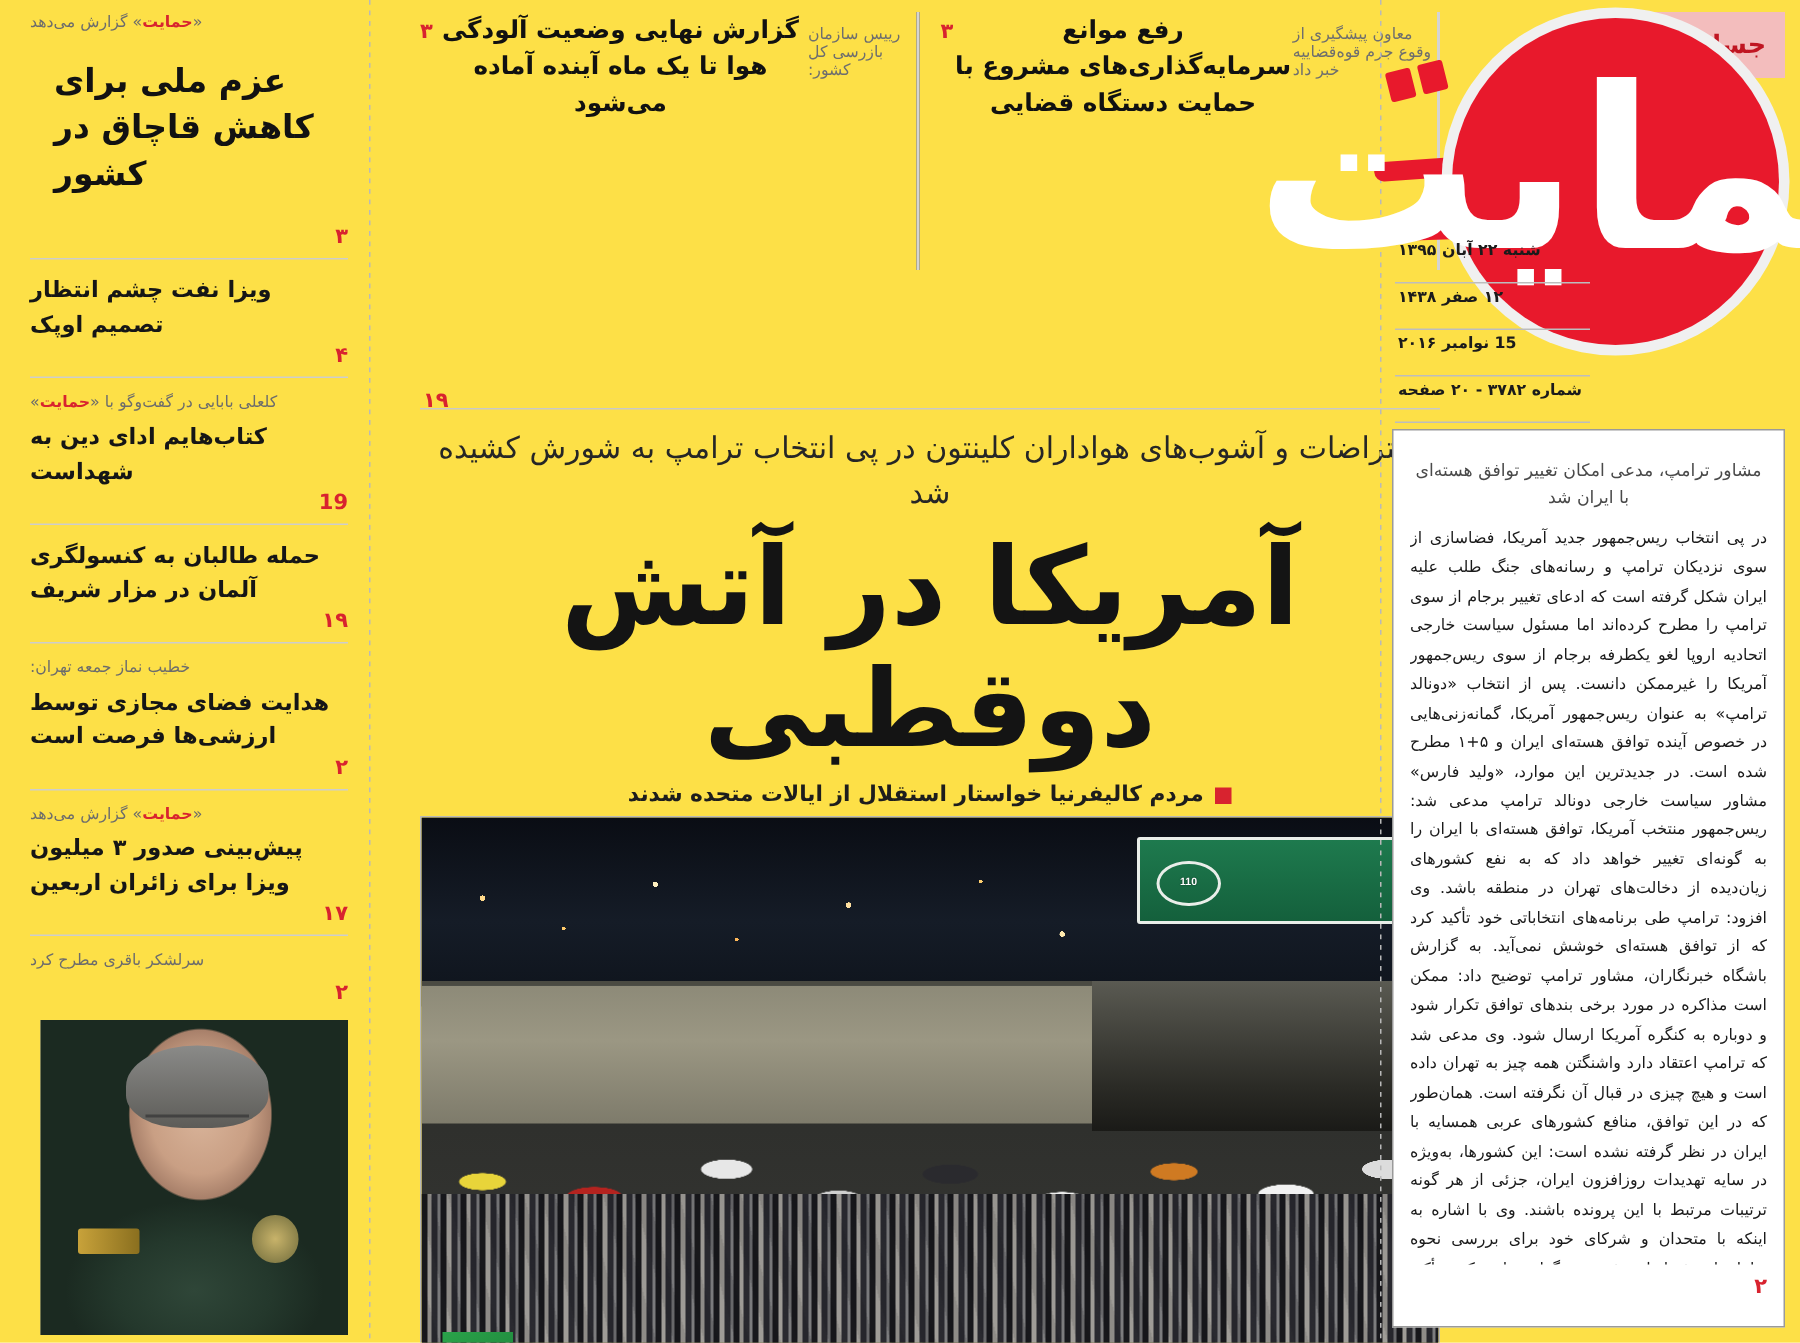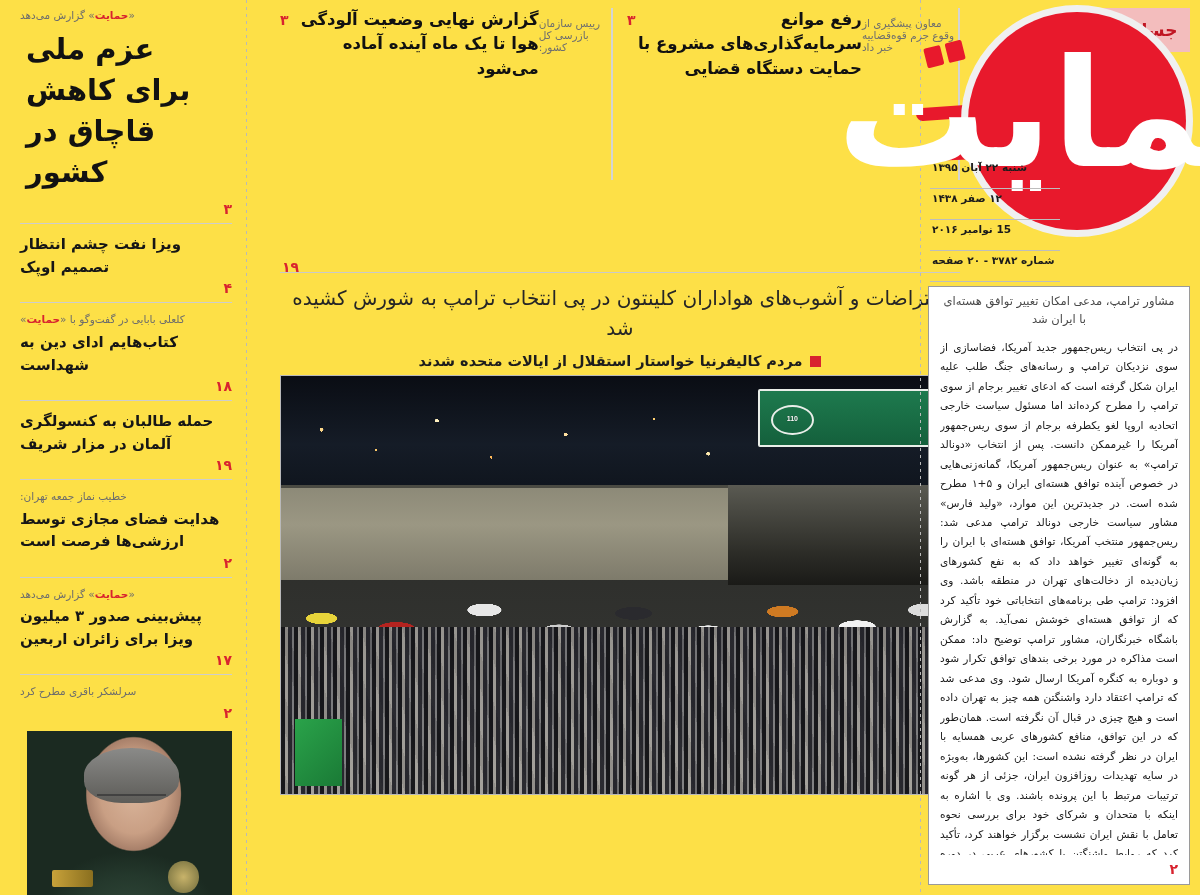--- a/index.html
+++ b/index.html
@@ -35,23 +35,23 @@
     position:absolute;right:958px;left:8px;top:8px;bottom:8px;
     width:226px;
   }
   .side-item{padding:0 10px 0 4px;}
   .kicker{
     font-size:10.5px;color:#6c6c6c;text-align:left;
     margin:0 0 4px 0;line-height:1.4;
   }
   .kicker .hl{color:#d8232f;font-weight:bold;}
   .side-lead{
-    font-size:29px;font-weight:bold;color:#121212;
+    font-size:22px;font-weight:bold;color:#121212;
     line-height:1.42;text-align:left;letter-spacing:-0.3px;
-    margin:6px;
+    margin:16px;
   }
   .side-title{
     font-size:15px;font-weight:bold;color:#161616;
     line-height:1.5;text-align:left;margin:0;
   }
   .side-foot{
     display:flex;align-items:center;justify-content:flex-start;
     padding:2px 0 6px 0;
   }
   .side-sep{
@@ -227,21 +227,21 @@
     position:absolute;right:240px;left:280px;top:8px;bottom:8px;
   }
   .toprow{display:flex;gap:14px;height:262px;}
   .topcell{flex:1;display:flex;flex-direction:row;}
   .topcell .pic{height:170px;border:1px solid #d4d4d4;overflow:hidden;background:#222;}
   .top-kicker{
     font-size:10.5px;color:#6e6e6e;text-align:left;margin:9px 0 4px 0;
   }
   .top-title{
     font-size:16.5px;font-weight:bold;color:#111;line-height:1.48;
-    text-align:right;margin:0;
+    text-align:center;margin:0;
   }
   .top-foot{margin-top:2px;}
 
   .lead-kicker{
     font-size:20px;color:#262626;text-align:center;margin:10px 0 8px 0;
     line-height:1.5;
   }
   .lead-title{
     font-size:72px;font-weight:bold;color:#141414;text-align:center;
     line-height:1.12;margin:0;letter-spacing:-1px;
@@ -292,21 +292,21 @@
     position:absolute;right:132px;left:4px;top:150px;
   }
   .dateline{
     font-size:10.5px;color:#1b1b1b;text-align:left;font-weight:bold;
     padding:3px 0 15px 2px;border-bottom:1px solid #bdbdbd;
   }
   .dateline:last-child{border-bottom:none;}
 
   .artbox{
     position:absolute;right:2px;left:2px;top:278px;bottom:2px;
-    border:1px solid #9a9a9a;padding:6px 11px;box-sizing:border-box;
+    border:1px solid #9a9a9a;padding:18px 11px;box-sizing:border-box;
     background:#fff;display:flex;flex-direction:column;
   }
   .art-kicker{
     font-size:11.5px;color:#4a4a4a;text-align:center;line-height:1.55;
     margin:0 0 9px 0;
   }
   .art-title{
     font-size:26px;font-weight:bold;color:#101010;text-align:center;
     line-height:1.34;margin:0 0 10px 0;letter-spacing:-0.4px;
   }
@@ -337,21 +337,21 @@
       <div class="side-foot">
           <span class="pagenum">۴</span>
         </div>
     </div>
     <div class="side-sep"></div>
 
     <div class="side-item">
       <p class="kicker"><span>کلعلی بابایی در گفت‌وگو با «</span><span class="hl">حمایت</span><span>»</span></p>
       <p class="side-title">کتاب‌هایم ادای دین به شهداست</p>
       <div class="side-foot">
-          <span class="pagenum">۱۸</span>
+          <span class="pagenum">19</span>
         </div>
     </div>
     <div class="side-sep"></div>
 
     <div class="side-item">
       <p class="side-title">حمله طالبان به کنسولگری آلمان در مزار شریف</p>
       <div class="side-foot">
           <span class="pagenum">۱۹</span>
         </div>
     </div>
@@ -421,20 +421,21 @@
         <p class="top-title">گزارش نهایی وضعیت آلودگی هوا تا یک ماه آینده آماده می‌شود</p>
         <div class="top-foot"><span class="pagenum">۳</span></div>
       </div>
 
     </div>
 
     <div class="rule" style="margin:2px 0 0 0;"></div>
 
     <div style="position:relative;">
       <p class="lead-kicker">اعتراضات و آشوب‌های هواداران کلینتون در پی انتخاب ترامپ به شورش کشیده شد</p>
+      <h1 class="lead-title">آمریکا در آتش دوقطبی</h1>
       <div class="lead-sub">
         <span class="sq"></span>
         <span class="txt">مردم کالیفرنیا خواستار استقلال از ایالات متحده شدند</span>
       </div>
       <span class="pagenum lead-pg" style="top:-24px;">۱۹</span>
     </div>
 
     <div style="border:1px solid #b9b9b9;height:418px;overflow:hidden;">
       <div class="ph-protest">
         <div class="pp-overpass"></div>

